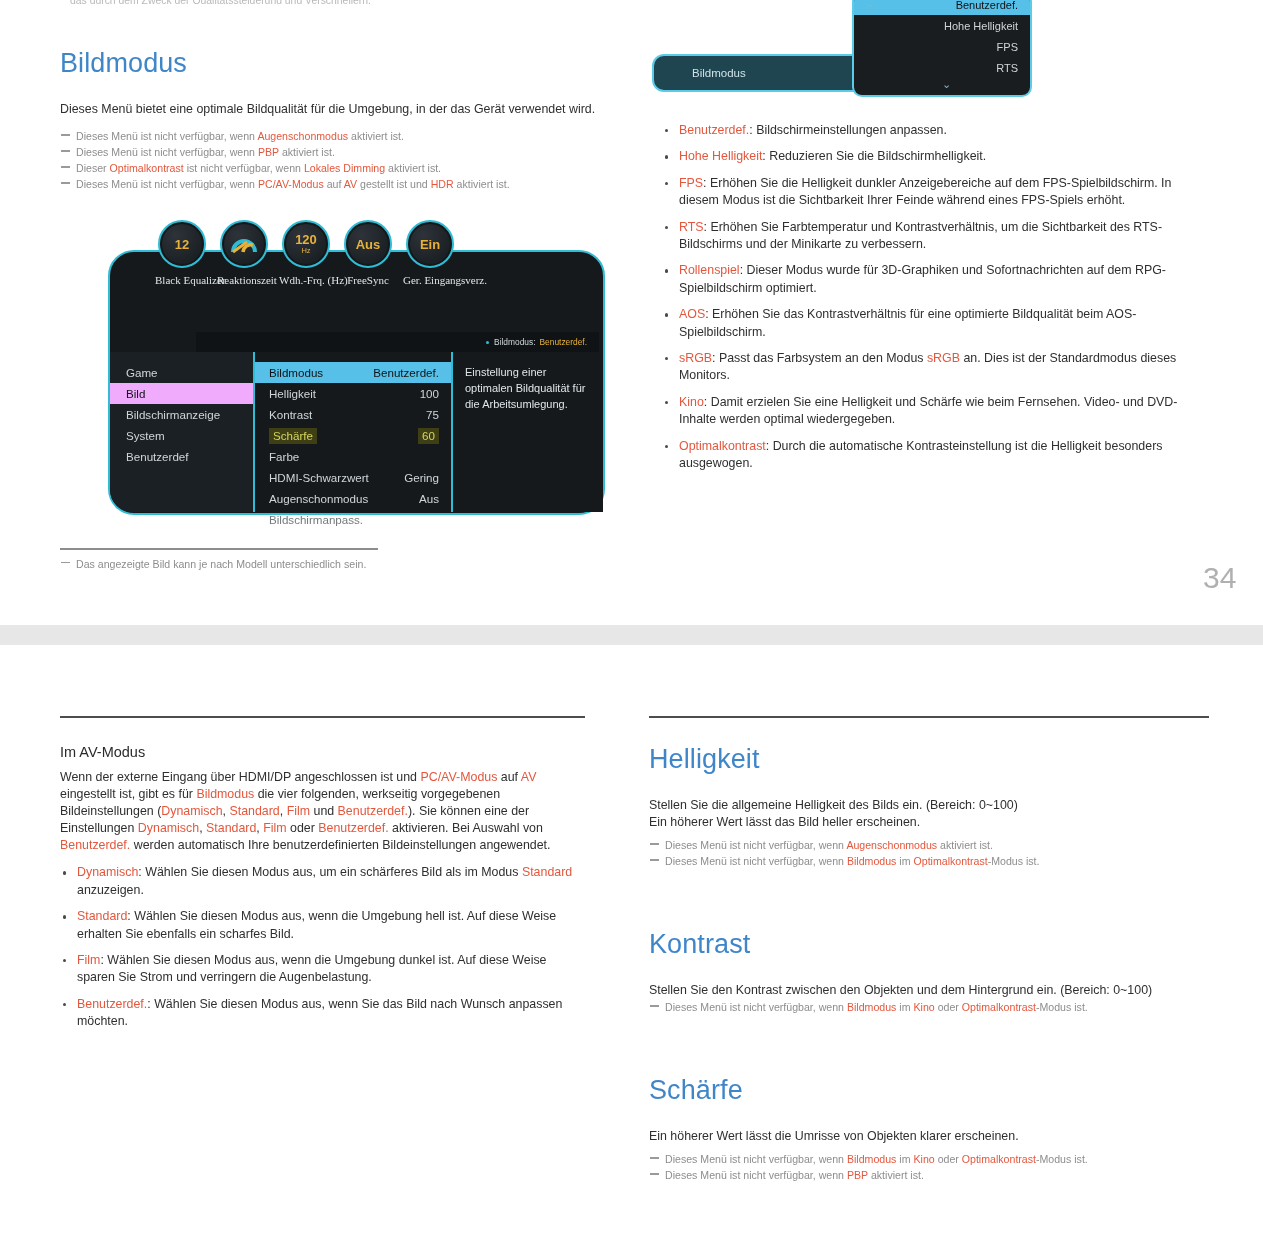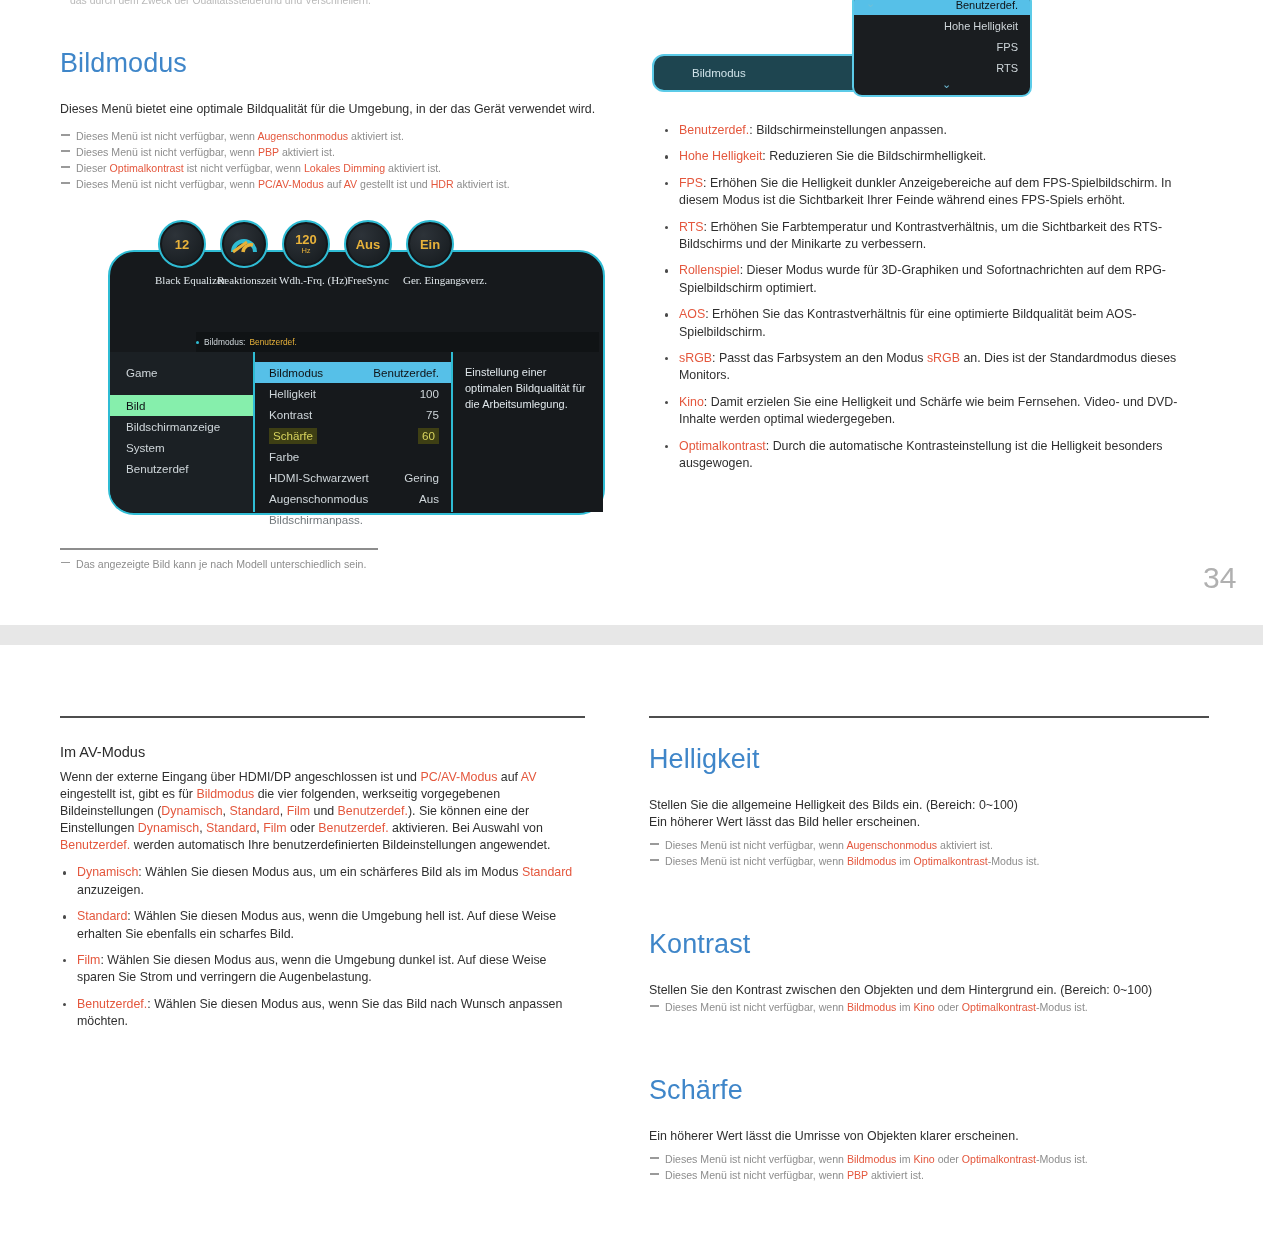--- a/index.html
+++ b/index.html
@@ -71,35 +71,35 @@
     display:flex; align-items:center; justify-content:center; flex-direction:column;
     box-shadow: inset 0 0 0 2px #14181b;
   }
   .dial .val { color:#e8b23a; font-size:13px; line-height:13px; font-weight:700; }
   .dial .unit { color:#e8b23a; font-size:7.5px; line-height:9px; }
   .dial-lbl { color:#dfe6ea; font-size:11px; margin-top:6px; white-space:nowrap;font-family:Liberation Serif, serif; }
   .gauge { width:30px; height:20px; }
 
   .osd-crumb {
     position:absolute; right:4px; top:80px; width:calc(100% - 90px); height:20px;
-    background:#101315; display:flex; align-items:center; 
+    background:#101315; display:flex; align-items:center; justify-content:flex-end;
     padding-right:12px; font-size:8.4px; color:#cfd6da;
   }
   .osd-crumb .dot { width:3px;height:3px;border-radius:50%;background:#2fbcd4;margin-right:5px; }
   .osd-crumb .cval { color:#e8b23a; margin-left:4px; }
 
   .osd-cols { position:absolute; left:0; top:100px; width:100%; height:160px; display:flex; }
   .osd-nav {
     width:145px; background:#1b2024; border-right:2px solid #2fbcd4;
     padding:10px 0 0 0; border-radius:0 0 0 22px;
   }
   .osd-nav div {
     font-size:11.6px; color:#cfd6da; padding:2.5px 0 2.5px 16px; line-height:16px;
   }
-  .osd-nav div.sel { background:#86efac; color:#0f1316;margin-top:12px; }
+  .osd-nav div.sel { background:#f0abfc; color:#0f1316; }
   .osd-list { flex:1; background:#16191c; padding:10px 0 0 0; border-right:2px solid #2fbcd4; }
   .osd-row {
     display:flex; justify-content:space-between; align-items:center;
     font-size:11.6px; color:#cfd6da; padding:2.5px 12px 2.5px 14px; line-height:16px;
   }
   .osd-row.sel { background:#56c0e8; color:#0f1316; }
   .osd-row.hl .rl, .osd-row.hl .rv { background:#3e3f14; color:#d8d45e; padding:0 4px; }
   .osd-row.dim { color:#73797d;align-items:flex-end; }
   .osd-help {
     width:150px; background:#16191c; padding:12px 10px 0 12px;

